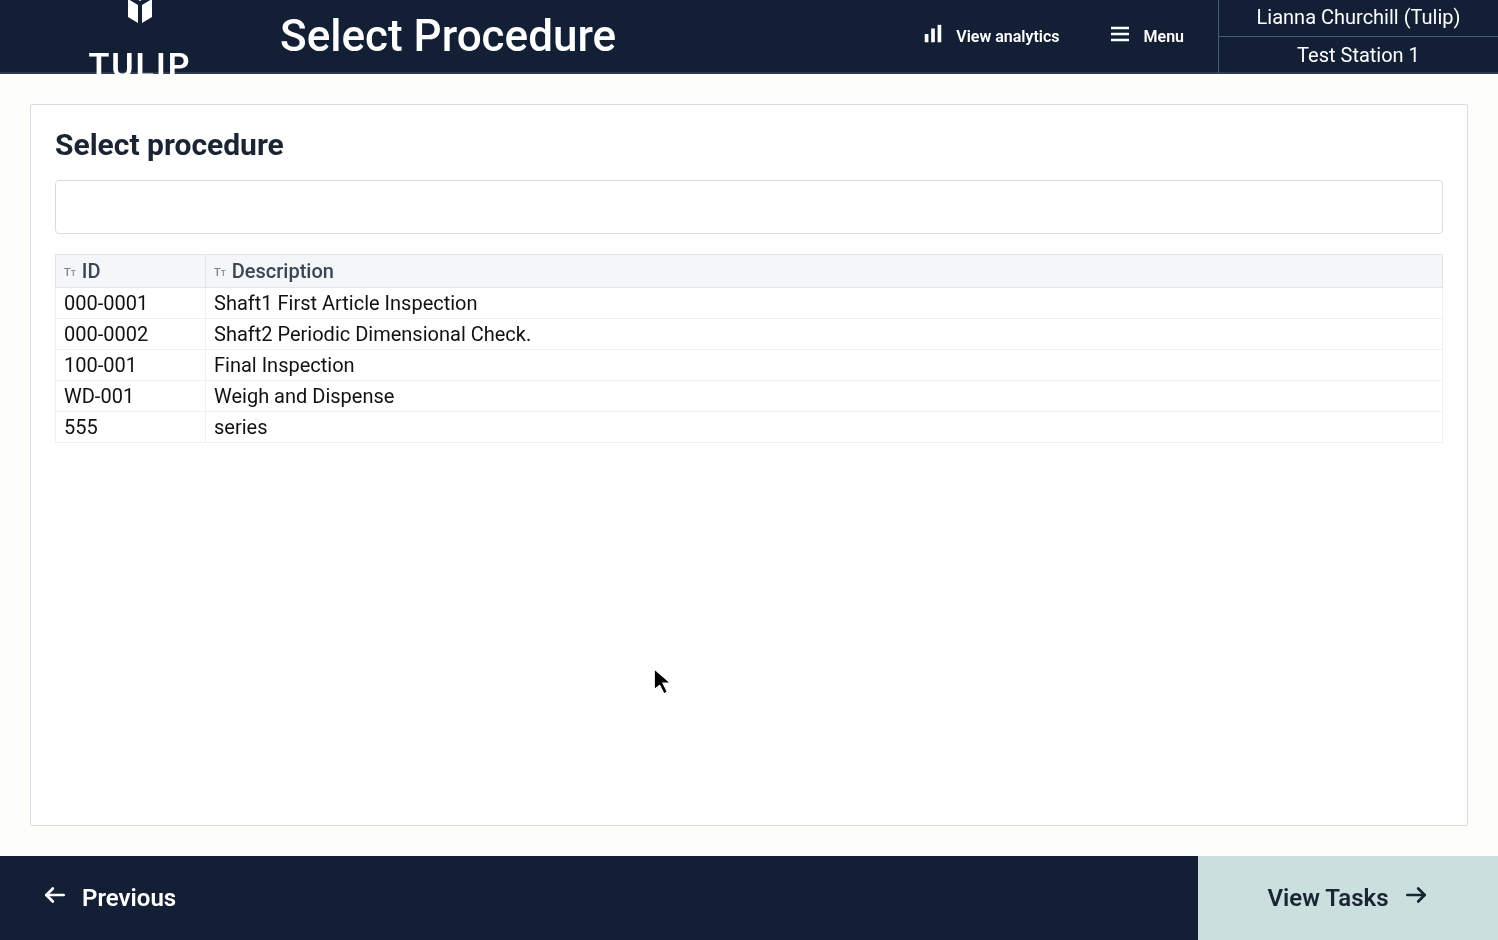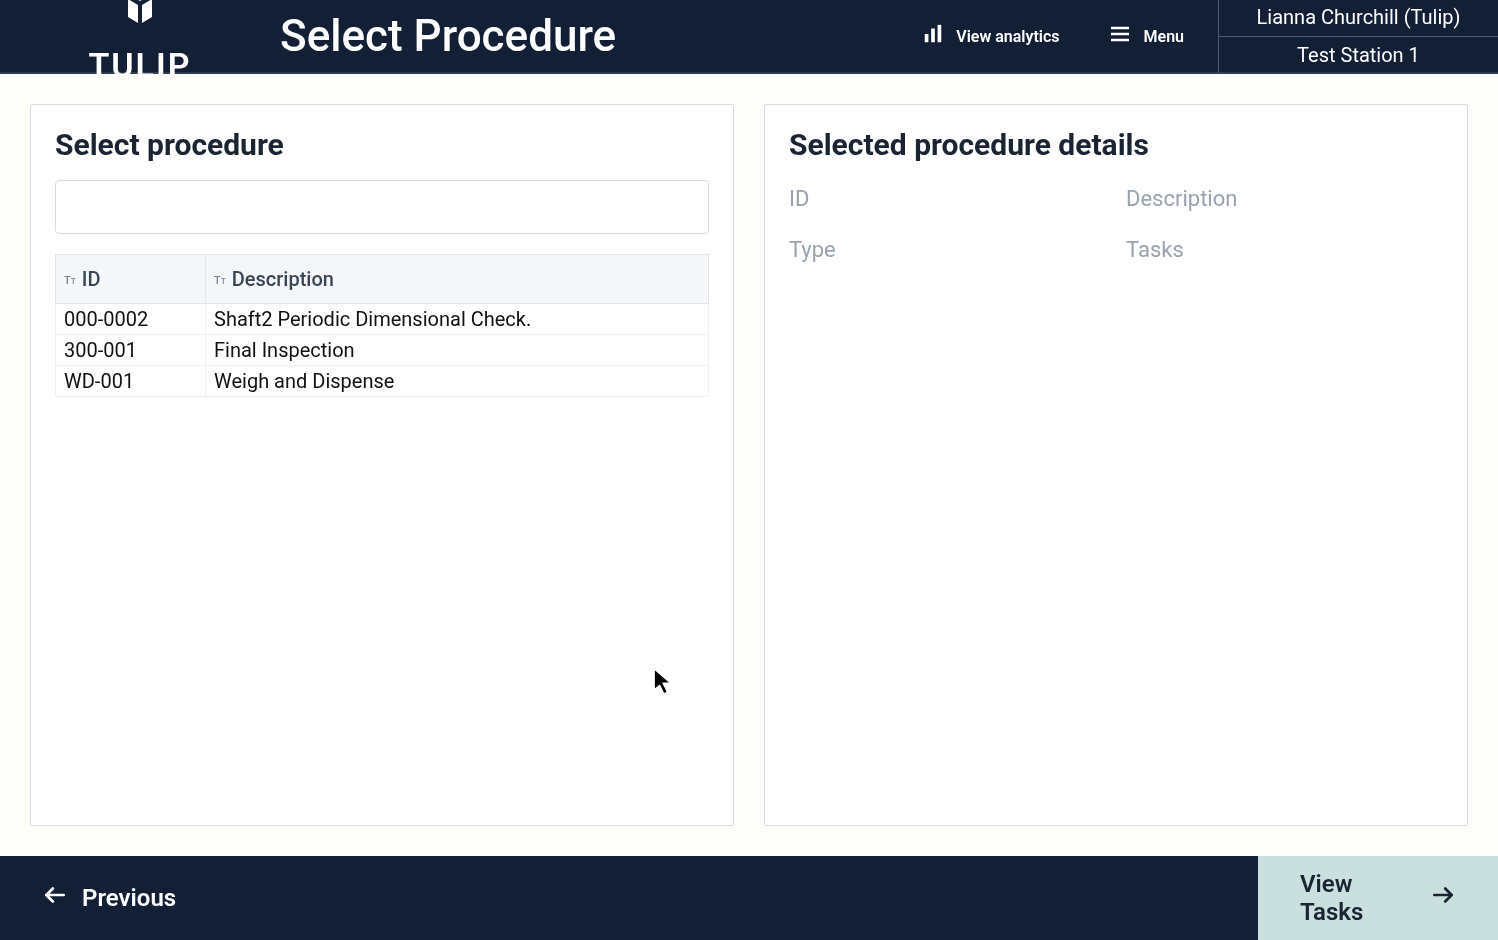--- a/index.html
+++ b/index.html
@@ -108,21 +108,21 @@
     width: 100%;
     border: 1px solid #e1e5ea;
     border-collapse: collapse;
     font-size: 20px;
   }
   .proc-table th {
     background: #f4f6f8;
     text-align: center;
     font-weight: 500;
     color: #3a4656;
-    padding: 12px 8px;
+    padding: 4px 8px;
     border: 1px solid #e1e5ea;
   }
   .th-inner { display: flex; align-items: center; gap: 6px; }
   .type-icon { font-size: 11px; color: #7a8594; line-height: 1; position: relative; top: 1px;}
   .proc-table td {
     padding: 3px 8px;
     border: 1px solid #eef0f3;
     color: #111;
   }
   .col-id { width: 150px; }
@@ -157,21 +157,21 @@
     font-size: 24px;
     font-weight: 600;
     cursor: pointer;
     padding: 8px 42px;
   }
   .foot-prev { color: #fff; }
   .foot-next {
     margin-left: auto;
     background: #c9e0df;
     color: #1a2432;
-    width: 240px;
+    width: 300px;
     justify-content: center;
   }
 
   
   .cursor {
     position: absolute;
     left: 653px;
     top: 668px;
     pointer-events: none;
   }
@@ -240,44 +240,43 @@
           <th>
             <div class="th-inner">
               <span class="type-icon">Tᴛ</span>
               <span>Description</span>
             </div>
           </th>
         </tr>
       </thead>
       <tbody id="proc-tbody">
           <tr>
+            <td>000-0001</td>
+            <td>Shaft1 First Article Inspection</td>
+          </tr>
+          <tr>
             <td>000-0002</td>
             <td>Shaft2 Periodic Dimensional Check.</td>
           </tr>
           <tr>
-            <td>300-001</td>
+            <td>100-001</td>
             <td>Final Inspection</td>
           </tr>
           <tr>
             <td>WD-001</td>
             <td>Weigh and Dispense</td>
           </tr>
+          <tr>
+            <td>555</td>
+            <td>series</td>
+          </tr>
         </tbody>
     </table>
   </div>
 
-  <div class="panel">
-    <div class="panel-title">Selected procedure details</div>
-    <div class="details-grid">
-      <div class="detail-label">ID</div>
-      <div class="detail-label">Description</div>
-      <div class="detail-label">Type</div>
-      <div class="detail-label">Tasks</div>
-    </div>
-  </div>
 
 </div>
 
 <div class="footer">
   <div class="foot-btn foot-prev">
     <span>
       <svg width="26" height="26" viewBox="0 0 24 24" fill="none" stroke="#fff" stroke-width="2.5" stroke-linecap="round" stroke-linejoin="round">
         <line x1="20" y1="12" x2="4" y2="12"></line>
         <polyline points="10 18 4 12 10 6"></polyline>
       </svg>

